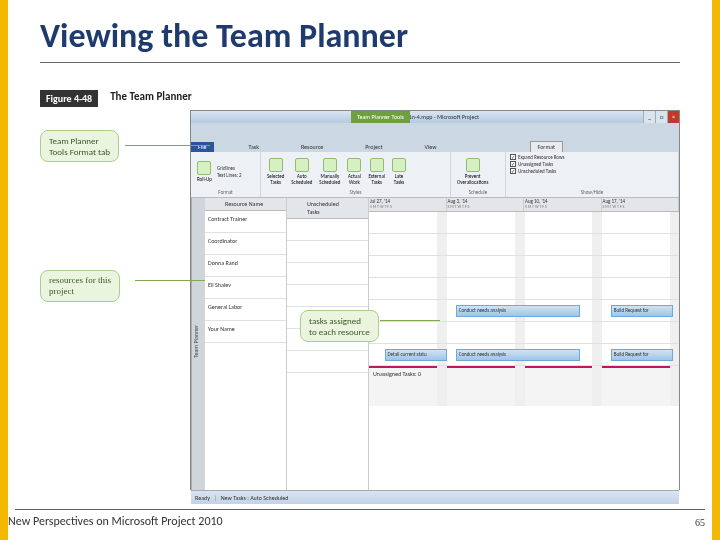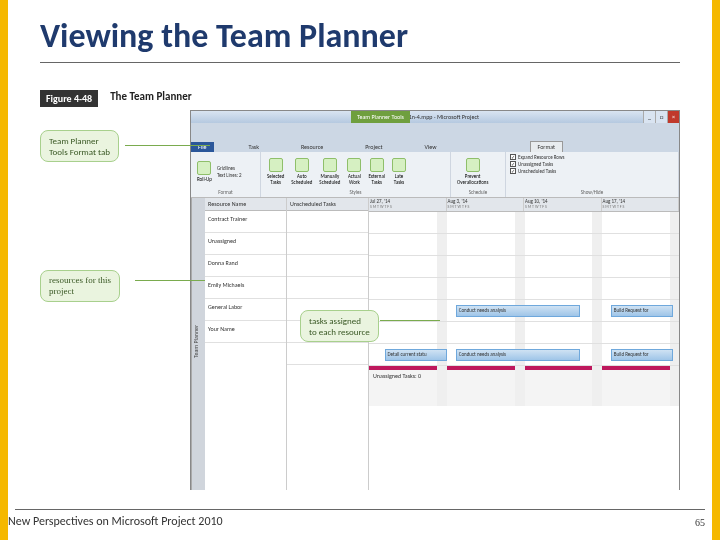--- a/index.html
+++ b/index.html
@@ -27,34 +27,34 @@
   .rgroup .btns { display: flex; gap: 3px; align-items: center; flex: 1; }
   .rbtn { display: flex; flex-direction: column; align-items: center; gap: 1px; padding: 1px 2px; }
   .rbtn .ico { width: 14px; height: 14px; background: #d6f0c2; border: 1px solid #8fbf6a; border-radius: 2px; }
   .rbtn .lbl { font-size: 5px; text-align: center; line-height: 6px; }
   .rgroup .gname { text-align: center; color: #666; font-size: 5px; }
   .chk { display: flex; align-items: center; gap: 2px; font-size: 5px; color: #333; }
   .chk .box { width: 6px; height: 6px; border: 1px solid #555; background: #fff; display: inline-flex; align-items: center; justify-content: center; font-size: 5px; color: #333; }
   .content { display: flex; height: calc(100% - 12px - 14px - 46px - 14px); }
   .sidebar-tab { width: 14px; background: #d0d5dc; border-right: 1px solid #aaa; writing-mode: vertical-rl; transform: rotate(180deg); text-align: center; font-size: 6px; color: #444; padding-top: 6px; }
   .resource-col { width: 82px; background: #fff; border-right: 1px solid #ccc; }
-  .hdr { background: #e2e6eb; border-bottom: 1px solid #bbb; font-size: 6px; padding: 2px 3px; color: #333; }
+  .hdr { background: #e2e6eb; border-bottom: 1px solid #bbb; font-size: 6px; padding: 2px 20px; color: #333; }
   .res-row { height: 22px; border-bottom: 1px solid #e0e0e0; font-size: 6px; padding: 4px 3px; color: #333; }
   .unsch-col { width: 82px; background: #fff; border-right: 1px solid #ccc; }
   .unsch-col .hdr { text-align: left; }
   .timeline { flex: 1; background: #fff; position: relative; overflow: hidden; }
   .tl-header { height: 14px; background: #e2e6eb; border-bottom: 1px solid #bbb; display: flex; }
   .tl-week { border-right: 1px solid #ccc; font-size: 5px; padding: 0 1px; }
   .tl-week .date { font-size: 5px; color: #333; }
   .tl-week .days { display: flex; gap: 2px; color: #777; font-size: 4px; }
   .tl-body { position: relative; }
   .tl-row { height: 22px; border-bottom: 1px solid #e0e0e0; position: relative; }
   .weekend { position: absolute; top: 0; bottom: 0; background: #efefef; width: 10px; }
   .taskbar { position: absolute; height: 12px; top: 5px; background: linear-gradient(#cfe2f3,#9fc5e8); border: 1px solid #6fa8dc; font-size: 5px; padding: 1px 2px; color: #333; overflow: hidden; white-space: nowrap; }
-  .unassigned { height: 40px; background: #f4f4f4; border-top: 4px solid #be185d; font-size: 6px; padding: 2px 4px; color: #333; }
+  .unassigned { height: 40px; background: #f4f4f4; border-top: 2px solid #be185d; font-size: 6px; padding: 2px 4px; color: #333; }
   .statusbar { height: 14px; background: linear-gradient(#d9e4f1,#c2d3e6); border-top: 1px solid #aaa; display: flex; align-items: center; padding: 0 4px; font-size: 6px; color: #333; gap: 4px; }
   .callout { position: absolute; background: #eaf4df; border: 1px solid #a8d08d; border-radius: 8px; padding: 4px 8px; font-size: 9px; color: #385723; line-height: 11px; z-index: 10; }
   .callout-arrow { position: absolute; border-top: 1px solid #7aab4e; z-index: 9; }
   .footer-line { position: absolute; left: 15px; bottom: 30px; width: 690px; height: 1px; background: #666; }
   .footer-left { position: absolute; left: 8px; bottom: 12px; font-size: 12px; color: #333; }
   .footer-right { position: absolute; right: 15px; bottom: 12px; font-size: 10px; color: #333; font-family: Liberation Serif, serif; }
 </style>
 </head>
 <body>
 
@@ -172,23 +172,23 @@
       </div>
       <div class="gname">Show/Hide</div>
     </div>
   </div>
 
   <div class="content">
     <div class="sidebar-tab">Team Planner</div>
     <div class="resource-col">
       <div class="hdr">Resource Name</div>
       <div class="res-row">Contract Trainer</div>
-      <div class="res-row">Unassigned</div>
+      <div class="res-row">Coordinator</div>
       <div class="res-row">Donna Rand</div>
-      <div class="res-row">Emily Michaels</div>
+      <div class="res-row">Eli Shalev</div>
       <div class="res-row">General Labor</div>
       <div class="res-row">Your Name</div>
     </div>
     <div class="unsch-col">
       <div class="hdr">Unscheduled Tasks</div>
       <div class="res-row"></div>
       <div class="res-row"></div>
       <div class="res-row"></div>
       <div class="res-row"></div>
       <div class="res-row"></div>
@@ -231,17 +231,22 @@
         <div class="tl-row">
           <div class="taskbar" style="left:5%; width:20%;">Detail current statu</div>
           <div class="taskbar" style="left:28%; width:40%;">Conduct needs analysis</div>
           <div class="taskbar" style="left:78%; width:20%;">Build Request for</div>
         </div>
         <div class="unassigned">Unassigned Tasks: 0</div>
       </div>
     </div>
   </div>
 
+  <div class="statusbar">
+    <span>Ready</span>
+    <span style="color:#888">|</span>
+    <span>New Tasks : Auto Scheduled</span>
+  </div>
 </div>
 
 <div class="footer-line"></div>
 <div class="footer-left">New Perspectives on Microsoft Project 2010</div>
 <div class="footer-right">65</div>
 
 </body></html>

